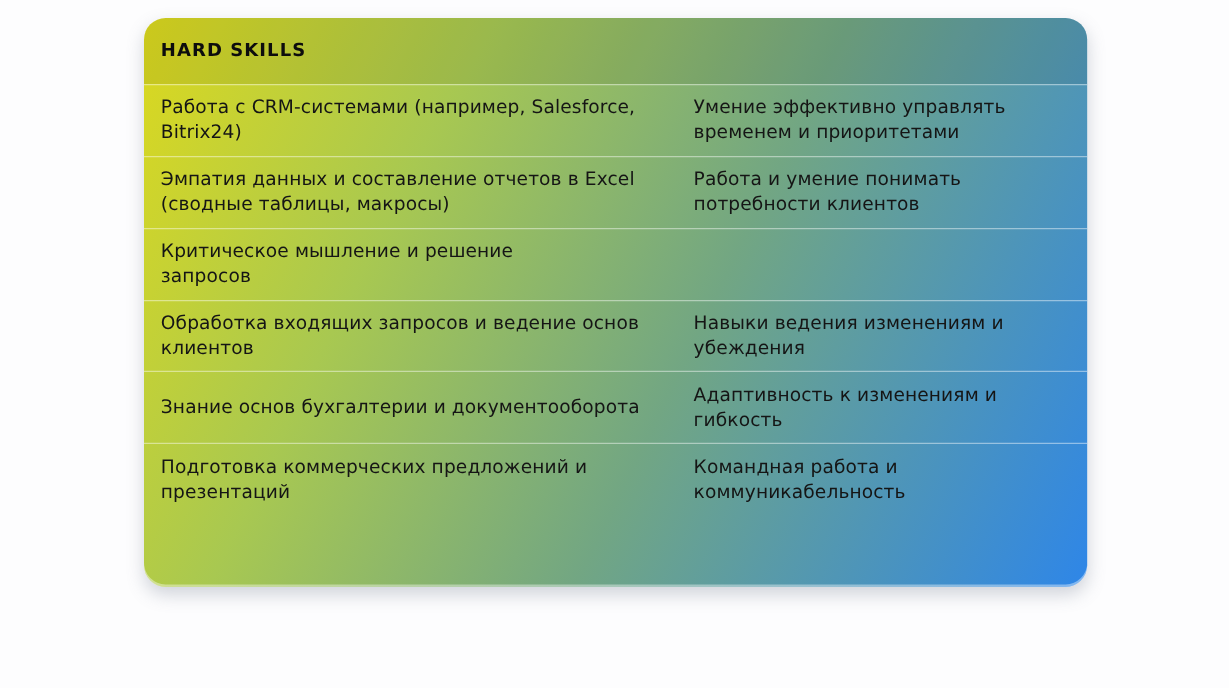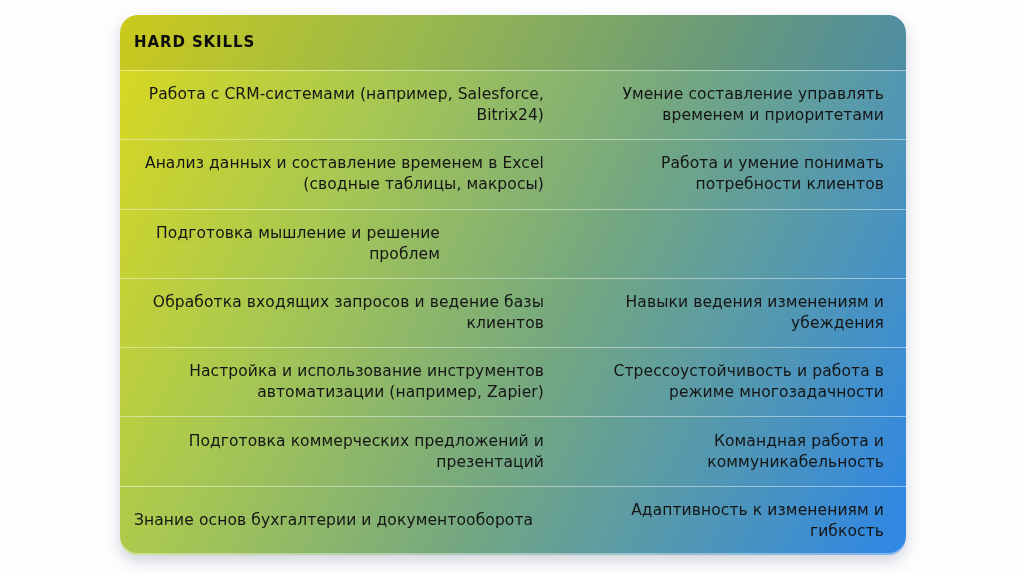--- a/index.html
+++ b/index.html
@@ -5,36 +5,35 @@
   :root{
     --g1:#dcd91e; --g2:#a8c851; --g3:#72a683; --g4:#2e86e8;
     --text:#151515; --page-bg:#fdfdfe;
   }
   html,body{
     margin:0; padding:0; width:1024px; height:573px;
     background:var(--page-bg);
     font-family:"DejaVu Sans","Liberation Sans",sans-serif;
   }
   .card{
-    position:absolute; left:120px; top:15px; width:786px; height:540px;
+    position:absolute; left:120px; top:15px; width:786px; height:474px;
     border-radius:18px; overflow:hidden;
     background:linear-gradient(116deg, var(--g1) 0%, var(--g2) 28%, var(--g3) 58%, var(--g4) 100%);
     box-shadow:0 6px 14px rgba(110,120,140,0.30), inset 0 -2px 0 rgba(255,255,255,0.40);
     display:grid;
     grid-template-rows:55px repeat(7, 1fr);
     color:var(--text);
   }
   .row{
     display:grid;
     grid-template-columns:444px 1fr;
     box-sizing:border-box;
   }
   .row + .row{
     border-top:1px solid rgba(255,255,255,0.45);
-    text-align:right;
   }
   .header-row{
     background:rgba(0,0,0,0.07);
   }
   .cell{
     display:flex; align-items:center;
     padding:0 20px 0 14px;
     box-sizing:border-box;
   }
   .cell-text{
@@ -57,68 +56,60 @@
     <div class="cell hard">
       <span class="cell-text header-text">HARD SKILLS</span>
     </div>
   </div>
 
   <div class="row">
     <div class="cell hard">
       <span class="cell-text">Работа с CRM-системами (например, Salesforce, Bitrix24)</span>
     </div>
     <div class="cell soft">
-      <span class="cell-text">Умение составление управлять временем и приоритетами</span>
+      <span class="cell-text">Умение эффективно управлять временем и приоритетами</span>
     </div>
   </div>
 
   <div class="row">
     <div class="cell hard">
-      <span class="cell-text">Анализ данных и составление временем в Excel (сводные таблицы, макросы)</span>
+      <span class="cell-text">Эмпатия данных и составление отчетов в Excel (сводные таблицы, макросы)</span>
     </div>
     <div class="cell soft">
       <span class="cell-text">Работа и умение понимать потребности клиентов</span>
     </div>
   </div>
 
   <div class="row">
     <div class="cell soft">
-      <span class="cell-text">Подготовка мышление и решение проблем</span>
+      <span class="cell-text">Критическое мышление и решение запросов</span>
     </div>
   </div>
 
   <div class="row">
     <div class="cell hard">
-      <span class="cell-text">Обработка входящих запросов и ведение базы клиентов</span>
+      <span class="cell-text">Обработка входящих запросов и ведение основ клиентов</span>
     </div>
     <div class="cell soft">
       <span class="cell-text">Навыки ведения изменениям и убеждения</span>
     </div>
   </div>
 
+
   <div class="row">
     <div class="cell hard">
-      <span class="cell-text">Настройка и использование инструментов автоматизации (например, Zapier)</span>
+      <span class="cell-text">Знание основ бухгалтерии и документооборота</span>
     </div>
     <div class="cell soft">
-      <span class="cell-text">Стрессоустойчивость и работа в режиме многозадачности</span>
+      <span class="cell-text">Адаптивность к изменениям и гибкость</span>
     </div>
   </div>
 
   <div class="row">
     <div class="cell hard">
       <span class="cell-text">Подготовка коммерческих предложений и презентаций</span>
     </div>
     <div class="cell soft">
       <span class="cell-text">Командная работа и коммуникабельность</span>
     </div>
   </div>
 
-  <div class="row">
-    <div class="cell hard">
-      <span class="cell-text">Знание основ бухгалтерии и документооборота</span>
-    </div>
-    <div class="cell soft">
-      <span class="cell-text">Адаптивность к изменениям и гибкость</span>
-    </div>
-  </div>
-
 </div>
 
 </body></html>

